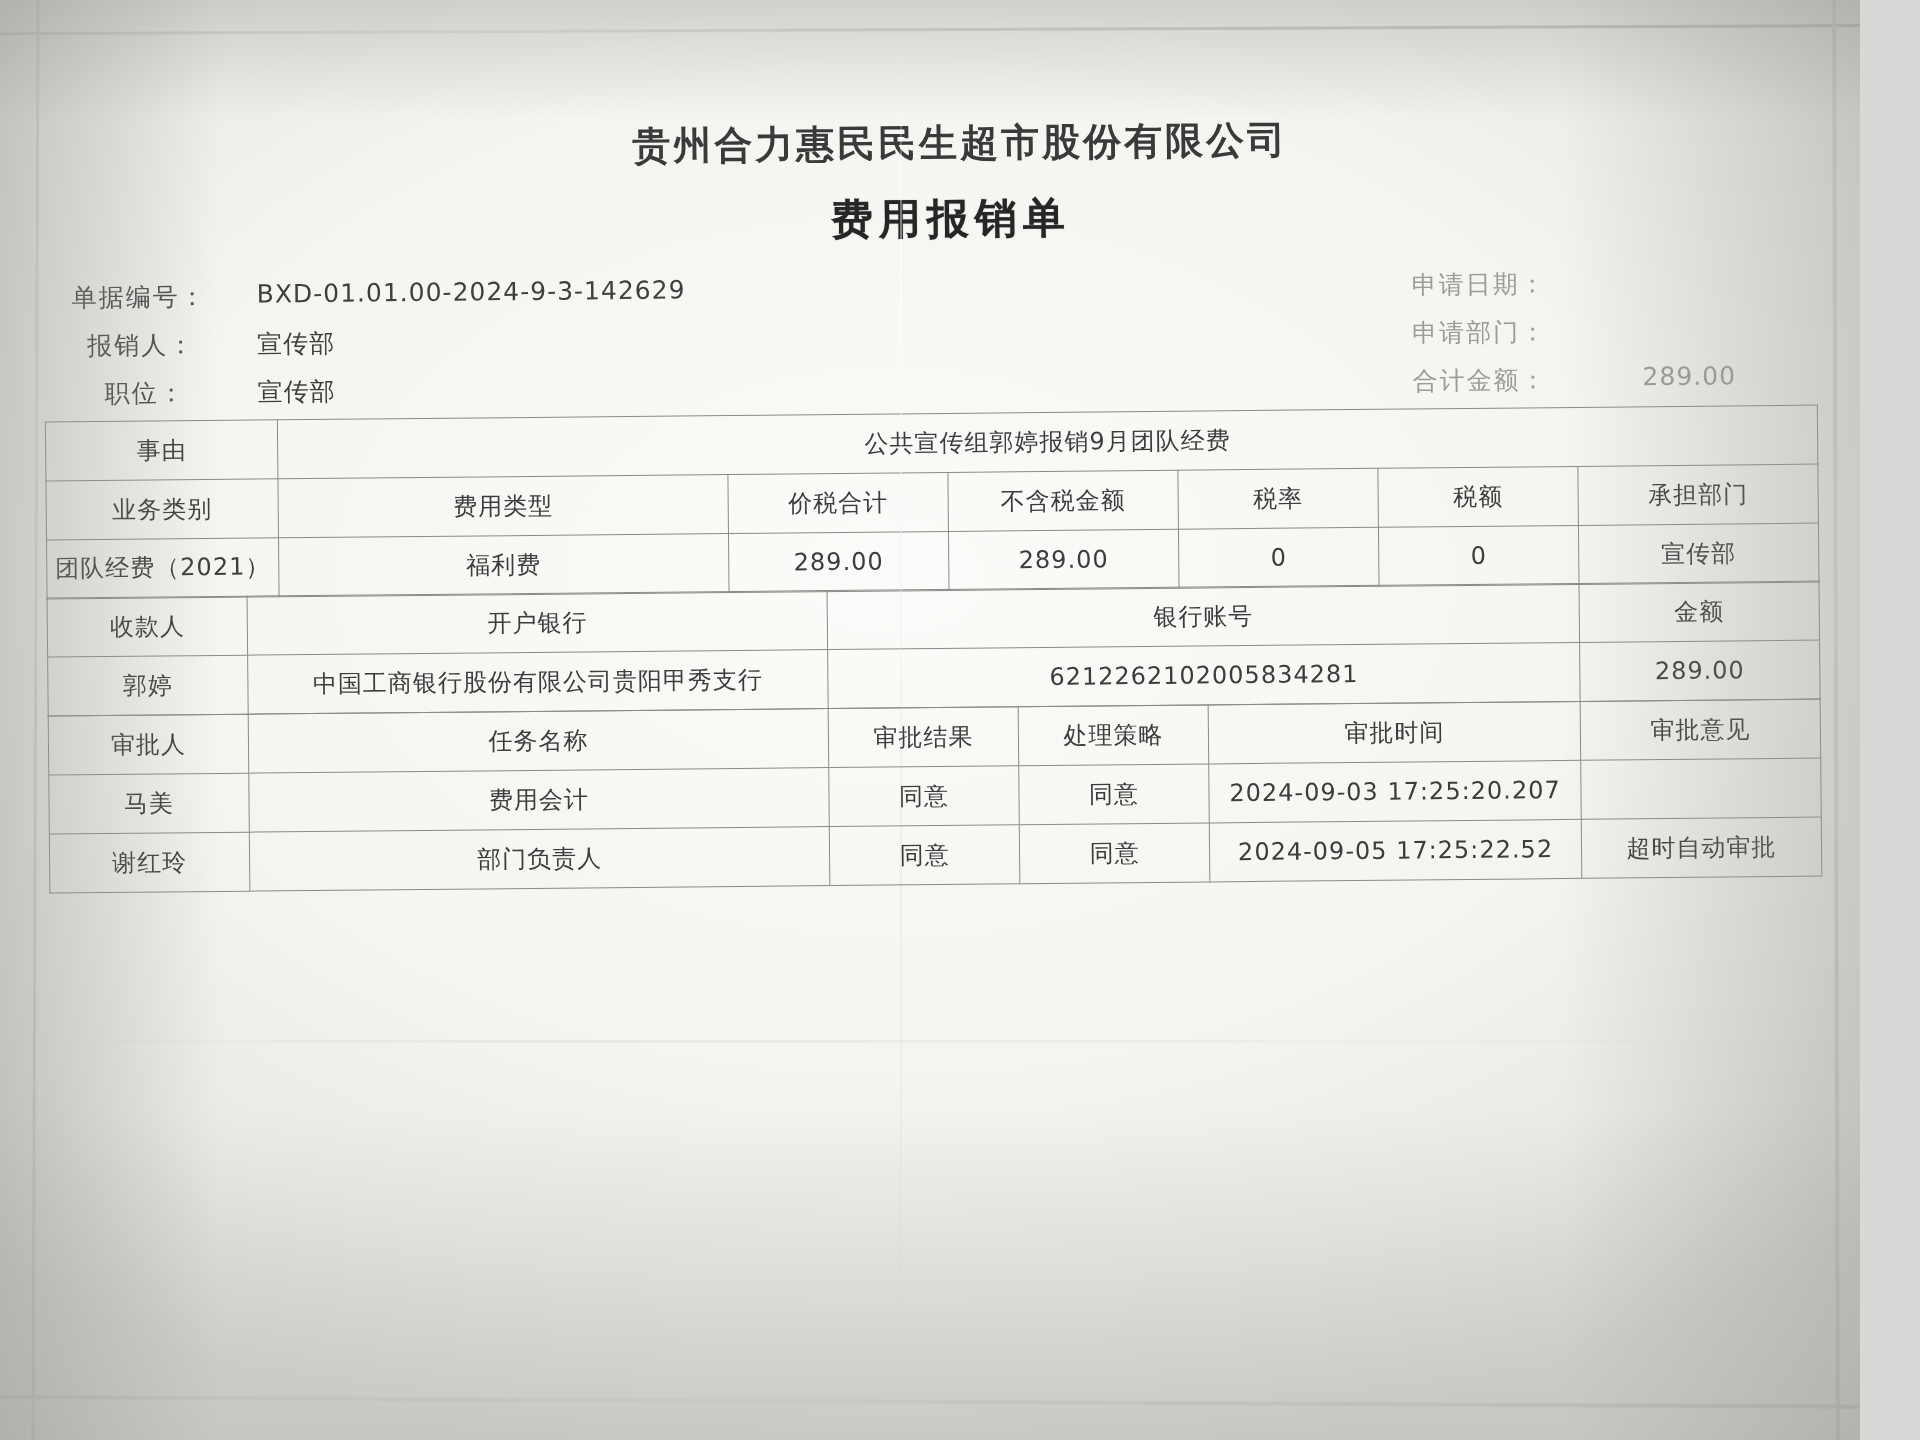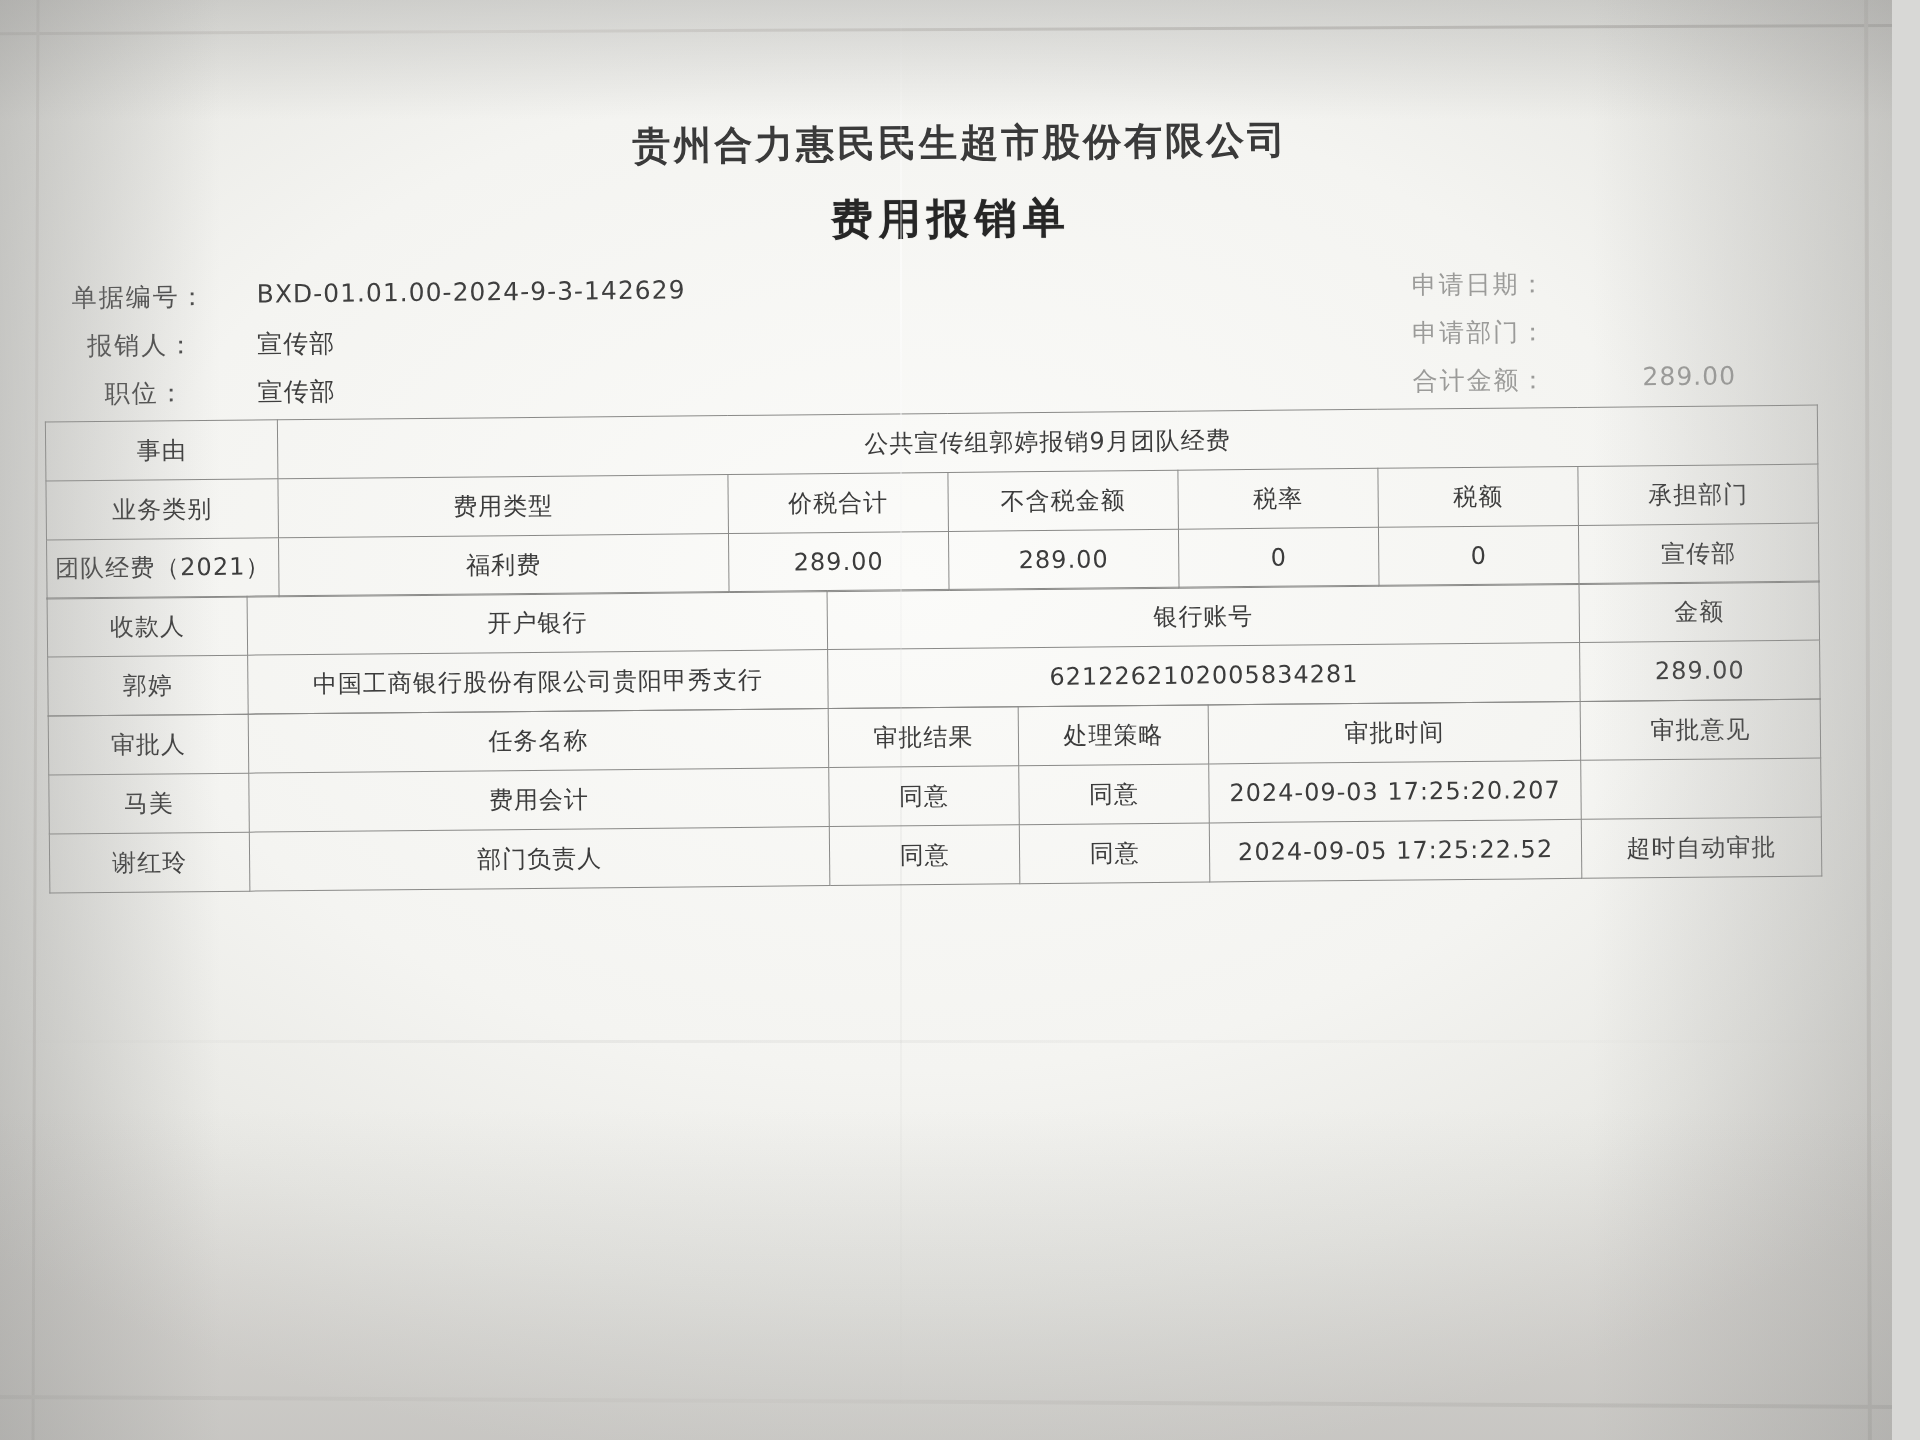--- a/index.html
+++ b/index.html
@@ -14,21 +14,20 @@
   
   #paper {
     position: absolute;
     left: 0;
     top: 0;
     width: 1860px;
     height: 1440px;
     overflow: hidden;
     background:
       radial-gradient(ellipse 1400px 900px at 48% 40%, #fbfbf9 0%, #f4f4f1 55%, #e9e9e5 80%, #dddbd7 100%);
-    padding-left: 32px;
   }
 
   
   .edge {
     position: absolute;
     background: #c9c8c4;
   }
   #edge-top   { left: 0;   top: 28px;   width: 1920px; height: 3px;
                 background: linear-gradient(90deg,#cfcdc9,#e3e1dd 25%,#cfcdc9 60%,#bdbbb7 100%); transform: rotate(-0.25deg); }
   #edge-left  { left: 34px; top: 0;     width: 3px;  height: 1440px;

